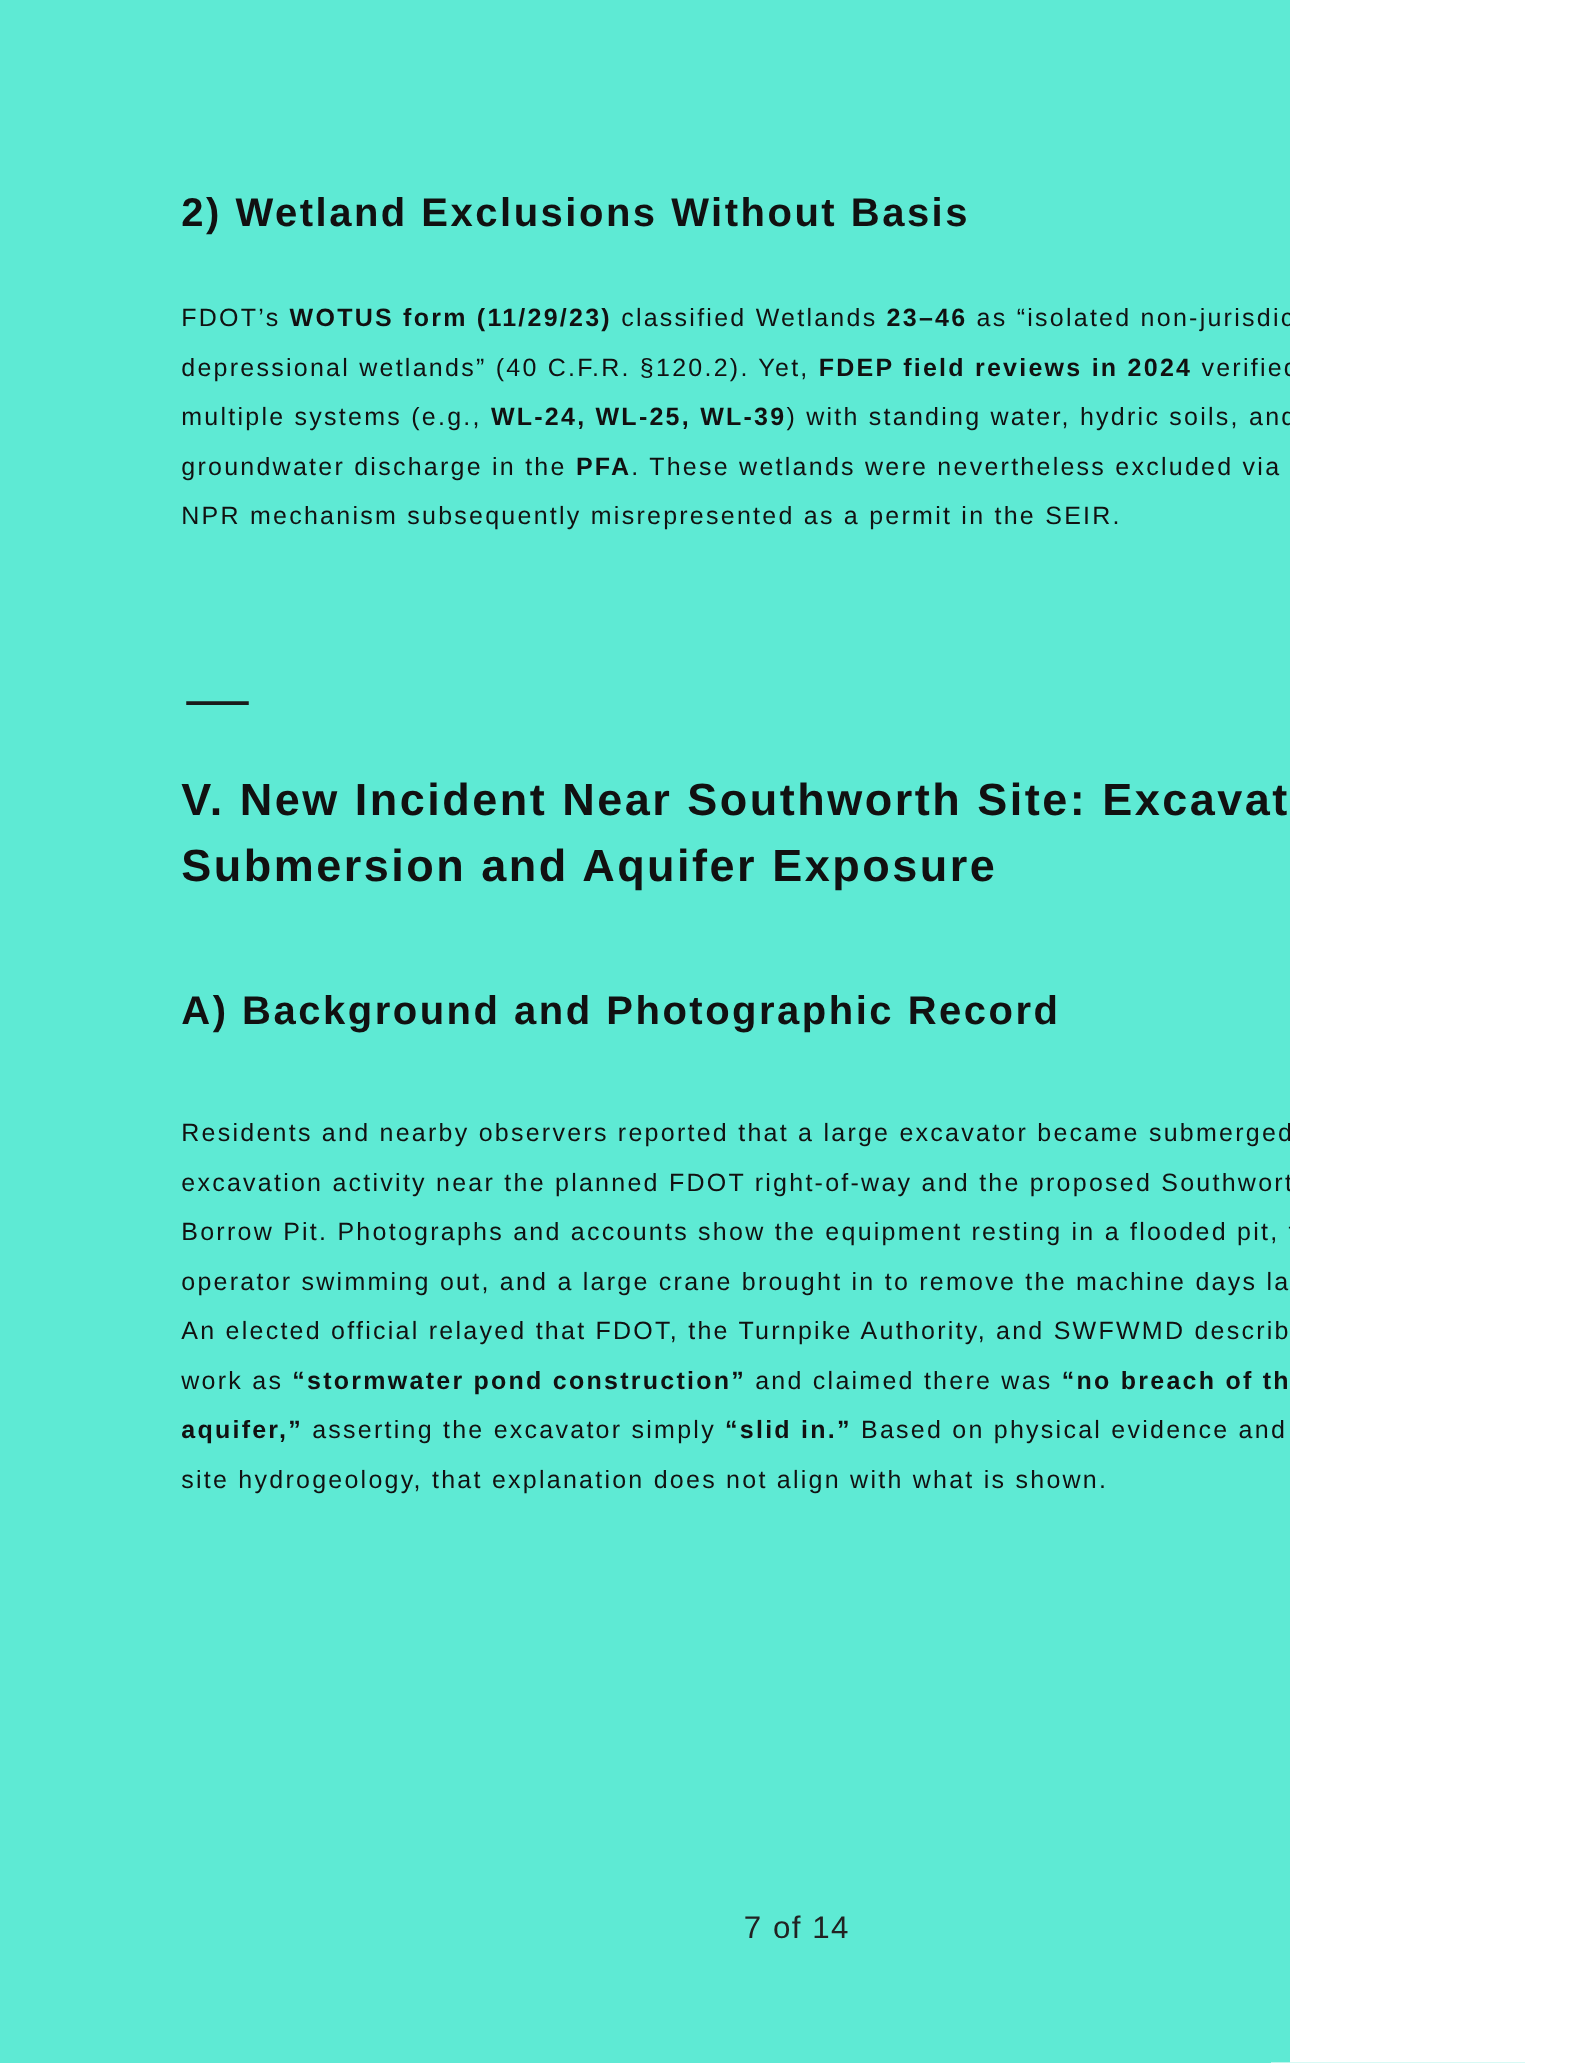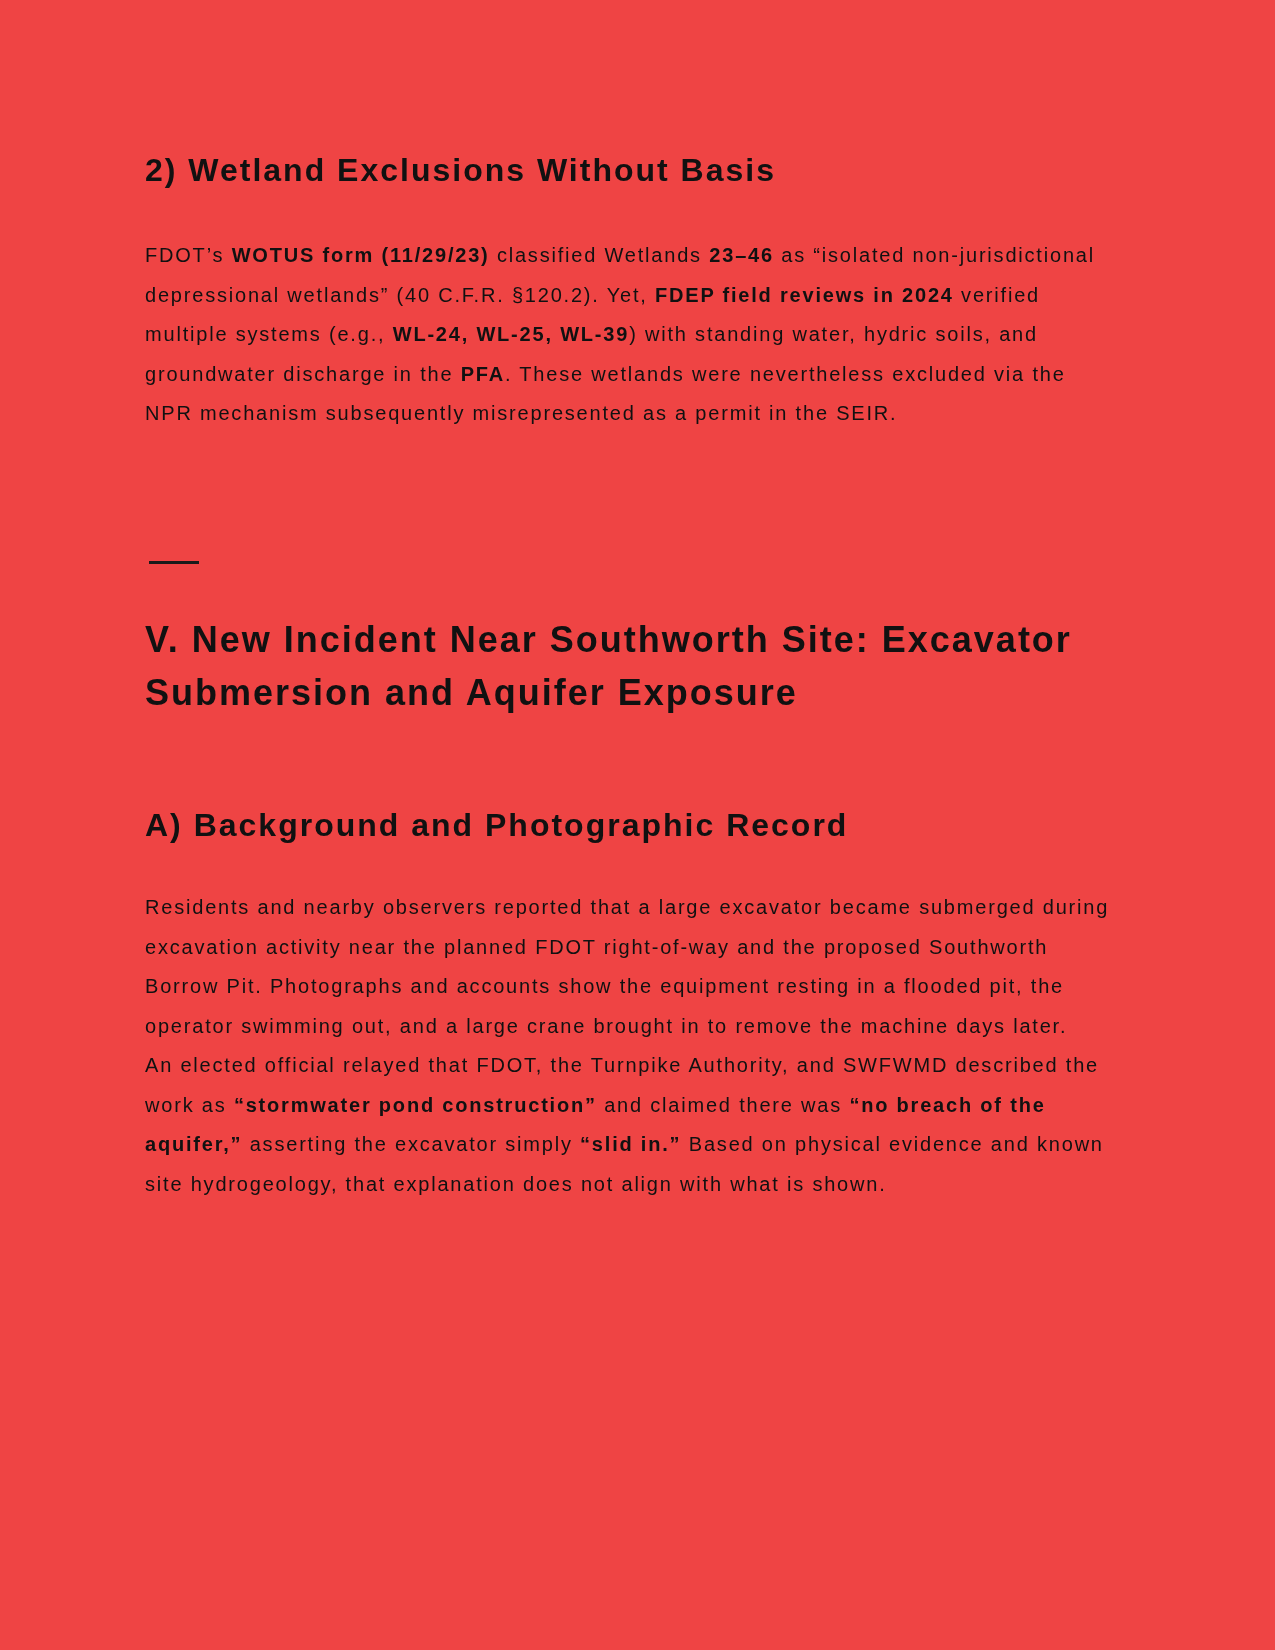--- a/index.html
+++ b/index.html
@@ -2,23 +2,23 @@
 <html><head>
 <meta charset="utf-8">
 <style>
   html, body {
     margin: 0;
     padding: 0;
     background: #ffffff;
   }
   .page {
     position: relative;
-    width: 1275px;
+    width: 1032px;
     height: 1650px;
-    background: #ef4444;
+    background: #5eead4;
     font-family: "Liberation Sans", "DejaVu Sans", sans-serif;
     color: #111111;
     overflow: hidden;
   }
   .block {
     position: absolute;
     left: 145px;
     width: 968px;
   }
   .h2 {
@@ -68,18 +68,19 @@
 <div class="page">
 
   <h2 class="block h3" style="top: 150px;">2) Wetland Exclusions Without Basis</h2>
 
   <p class="block body-text" style="top: 236px;">FDOT’s <strong>WOTUS form (11/29/23)</strong> classified Wetlands <strong>23–46</strong> as “isolated non-jurisdictional depressional wetlands” (40 C.F.R. §120.2). Yet, <strong>FDEP field reviews in 2024</strong> verified multiple systems (e.g., <strong>WL-24, WL-25, WL-39</strong>) with standing water, hydric soils, and groundwater discharge in the <strong>PFA</strong>. These wetlands were nevertheless excluded via the NPR mechanism subsequently misrepresented as a permit in the SEIR.</p>
 
   <div class="divider" style="top: 561px;"></div>
 
   <h1 class="block h2" style="top: 613px;">V. New Incident Near Southworth Site: Excavator Submersion and Aquifer Exposure</h1>
 
-  <h2 class="block h3" style="top: 805px;">A) Background and Photographic Record</h2>
+  <h2 class="block h3" style="top: 788px;">A) Background and Photographic Record</h2>
 
   <p class="block body-text" style="top: 888px;">Residents and nearby observers reported that a large excavator became submerged during excavation activity near the planned FDOT right-of-way and the proposed Southworth Borrow Pit. Photographs and accounts show the equipment resting in a flooded pit, the operator swimming out, and a large crane brought in to remove the machine days later.<br>An elected official relayed that FDOT, the Turnpike Authority, and SWFWMD described the work as <strong>“stormwater pond construction”</strong> and claimed there was <strong>“no breach of the aquifer,”</strong> asserting the excavator simply <strong>“slid in.”</strong> Based on physical evidence and known site hydrogeology, that explanation does not align with what is shown.</p>
 
+  <div class="footer" style="top: 1527px;">7 of 14</div>
 
 </div>
 
 </body></html>

